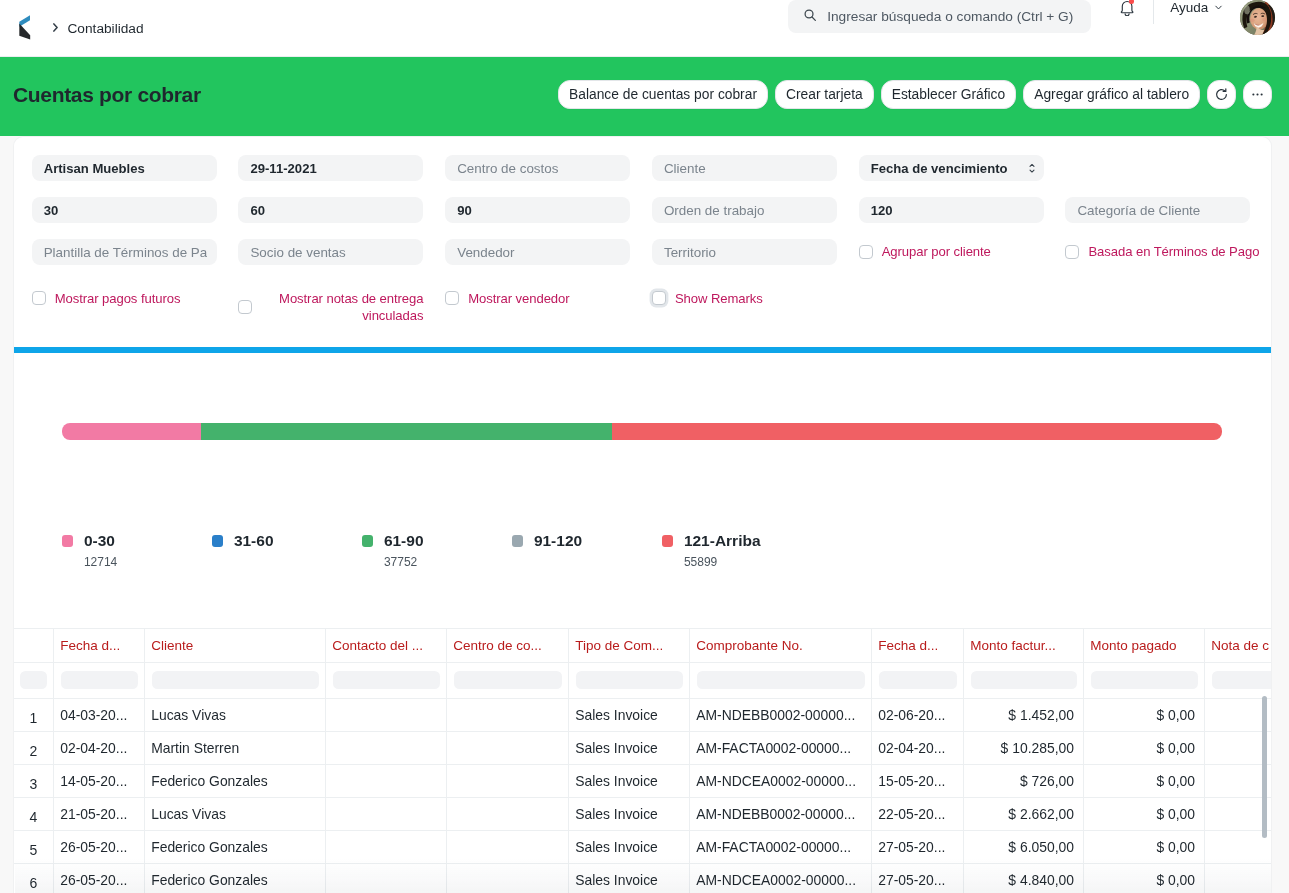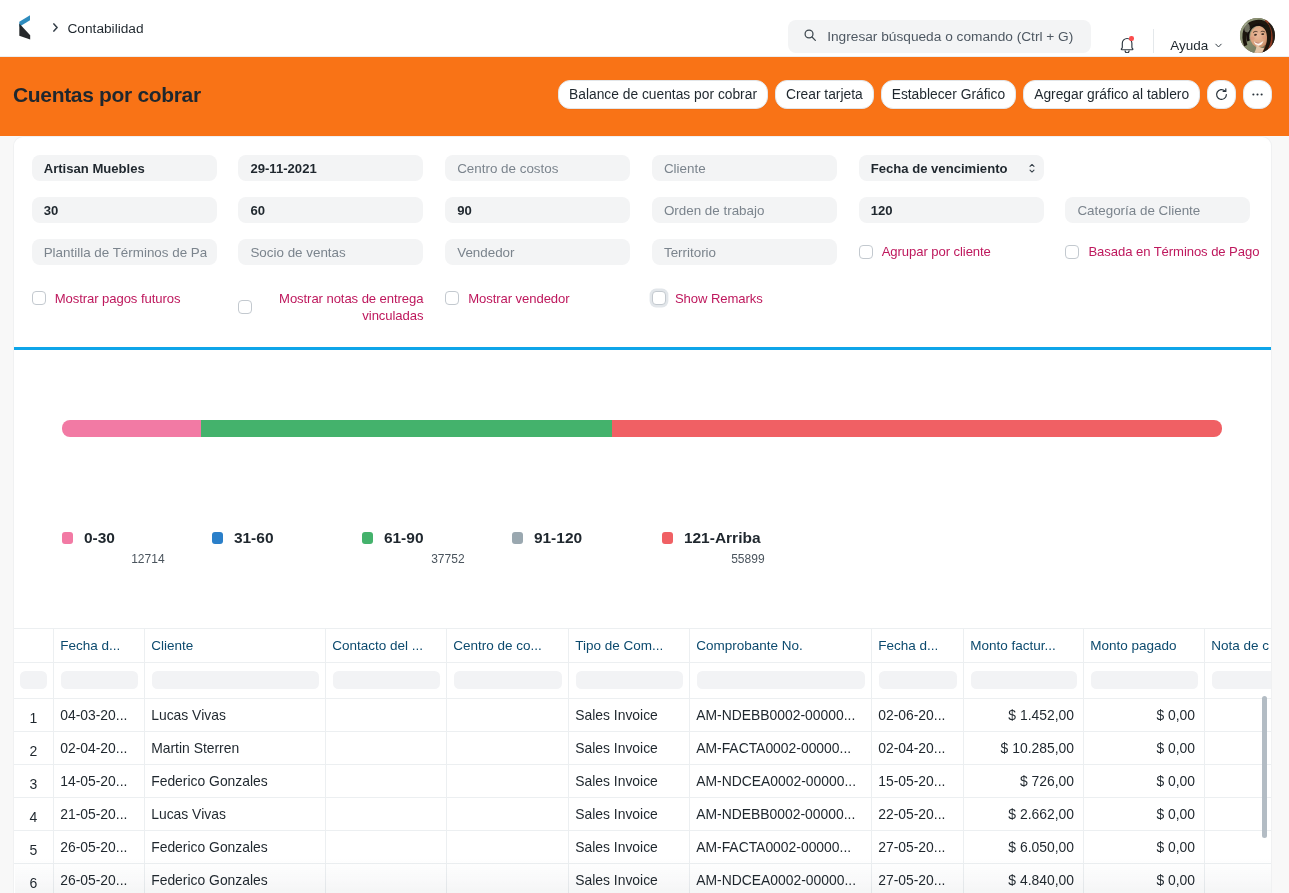--- a/index.html
+++ b/index.html
@@ -17,39 +17,39 @@
   .navbar{
     position:relative; height:57px; background:#fff;
     border-bottom:1px solid #ebeef0;
     display:flex; align-items:center;
   }
   .nav-left{ display:flex; align-items:center; padding-left:18px; gap:0; height:53px; }
   .logo{ width:13px; height:27px; display:block; position:relative; top:-0.5px; }
   .crumb-sep{ display:flex; align-items:center; margin-left:21.7px; margin-right:9.8px; position:relative; top:-1px;}
   .crumb-text{ font-size:13.7px; color:#1f272e; }
 
-  .nav-right{ position:absolute; right:14.3px; top:0; height:53px; display:flex; align-items:flex-end; gap:0; }
+  .nav-right{ position:absolute; right:14.3px; top:0; height:53px; display:flex; align-items:flex-start; gap:0; }
   .searchbox{
     width:303px; height:33px; background:#f3f4f5; border-radius:8px;
     display:flex; align-items:center; padding:0 12px 0 15px; gap:10px;
     margin-right:29px; white-space:nowrap; overflow:hidden;
   }
   .searchbox .ph{ font-size:13.7px; color:#4e5862; }
   .bell-wrap{ position:relative; width:14.2px; height:16px; display:flex; align-items:center; justify-content:center;}
   .bell-dot{ position:absolute; width:4.4px; height:4.4px; border-radius:50%; background:#fb4d4d; top:-0.6px; right:0.5px; }
   .divider-v{ width:1px; height:24px; background:#e4e8eb; margin:0 16.3px 0 18.5px; }
   .help{ display:flex; align-items:center; gap:5.8px; font-size:13.5px; color:#1f272e; }
   .avatar{
     width:35px; height:35px; border-radius:50%; margin-left:16.7px; overflow:hidden;
     background:#6b6350; position:relative;
   }
 
   
   .pagehead{
-    height:79px; background:#f97316; display:flex; align-items:center;
+    height:79px; background:#22c55e; display:flex; align-items:center;
     padding:0 17px 0 13px; position:static;
   }
   .page-title{ font-size:21px; font-weight:700; letter-spacing:-.33px; color:#1f272e; position:relative; top:-2px; }
   .head-actions{ position:absolute; right:16.9px; top:79.8px; display:flex; align-items:center; gap:7px; }
   .btn{
     height:29px; background:#fff; border:1px solid #e3e6e9; border-radius:12px;
     display:flex; align-items:center; justify-content:center;
     font-size:13.8px; color:#1f272e; padding:0 10px; white-space:nowrap;
     box-shadow:0 1px 1px rgba(17,24,39,.03);
   }
@@ -77,41 +77,41 @@
     flex:0 0 14px;
   }
   .cbox.focus{ box-shadow:0 0 0 2.4px #e2e6ea; }
   .chk-label{ font-size:13.1px; color:#be185d; line-height:17.5px; white-space:nowrap; letter-spacing:-0.08px; }
 
   .chkrow{ display:flex; gap:21.75px; padding-top:8.5px; align-items:flex-start; }
   .chkrow .chk-cell{ width:185px; flex:0 0 185px; align-items:center;text-align:right; }
   .chkrow .chk-cell .chk-label{ white-space:normal; }
 
   
-  .chartcard{ border-top:3px solid #0ea5e9; height:281px; position:relative;text-align:center; }
+  .chartcard{ border-top:6px solid #0ea5e9; height:281px; position:relative; }
   .bar{
     position:absolute; left:48.2px; top:70.3px; height:16.4px; width:1160px;
     border-radius:8px; overflow:hidden; display:flex;
   }
   .legend{ position:absolute; left:48.2px; top:182px; display:flex; }
   .lg{ width:150px; }
   .lg-top{ display:flex; align-items:center; gap:10.5px; }
   .lg-sw{ width:11.5px; height:12px; border-radius:3px; }
   .lg-name{ font-size:15.5px; font-weight:700; color:#1f272e; line-height:12px; }
   .lg-val{ font-size:12px; color:#4a545d; margin-top:10px; margin-left:22px; line-height:10px; }
 
   
   .tablewrap{ position:absolute; left:0; top:490.6px; width:1259px; background:#fff; overflow:hidden; height:266px;}
   table.dt{ border-collapse:collapse; table-layout:fixed; width:1311px; border-top:1px solid #eceff1;}
   .dt th, .dt td{
     border-right:1px solid #eceff1; border-bottom:1px solid #eceff1;
     height:33px; padding:0 9.2px 0 6px; font-weight:400; text-align:left;
     font-size:13.9px; color:#1f272e; overflow:hidden; white-space:nowrap;
   }
-  .dt th{ height:34px; color:#0c4a6e; font-weight:400; font-size:13.5px; }
+  .dt th{ height:34px; color:#b91c1c; font-weight:400; font-size:13.5px; }
   .dt td.idx{ text-align:center; color:#1f272e; padding:0 !important; font-size:14px; vertical-align:middle; }
   .dt td.idx span{ display:inline-block; position:relative; top:3px; }
   .dt td.num{ text-align:right; }
   .fr td{ height:36px; padding:0 6.6px !important; }
   .fakeinput{ height:18px; border-radius:5.5px; background:#f2f3f5; }
   .vscroll{ position:absolute; right:5.3px; top:68.6px; width:5.6px; height:142px; border-radius:3px; background:#b3bcc4; }
   .bottomfade{ position:absolute; left:1px; right:1px; bottom:0; height:36px; pointer-events:none;
     background:linear-gradient(to bottom, rgba(244,245,246,0) 0%, rgba(244,245,246,.5) 55%, rgba(244,245,245,1) 100%); mix-blend-mode:multiply; }
 </style>
 </head>

